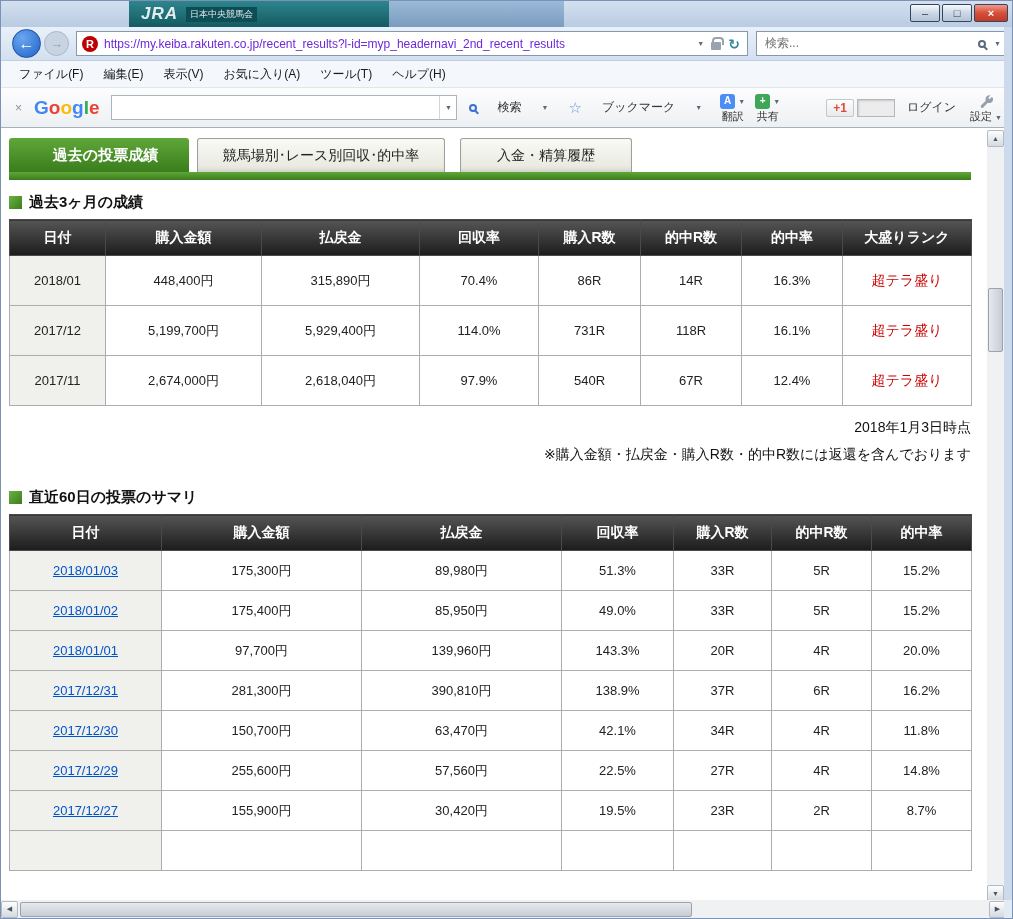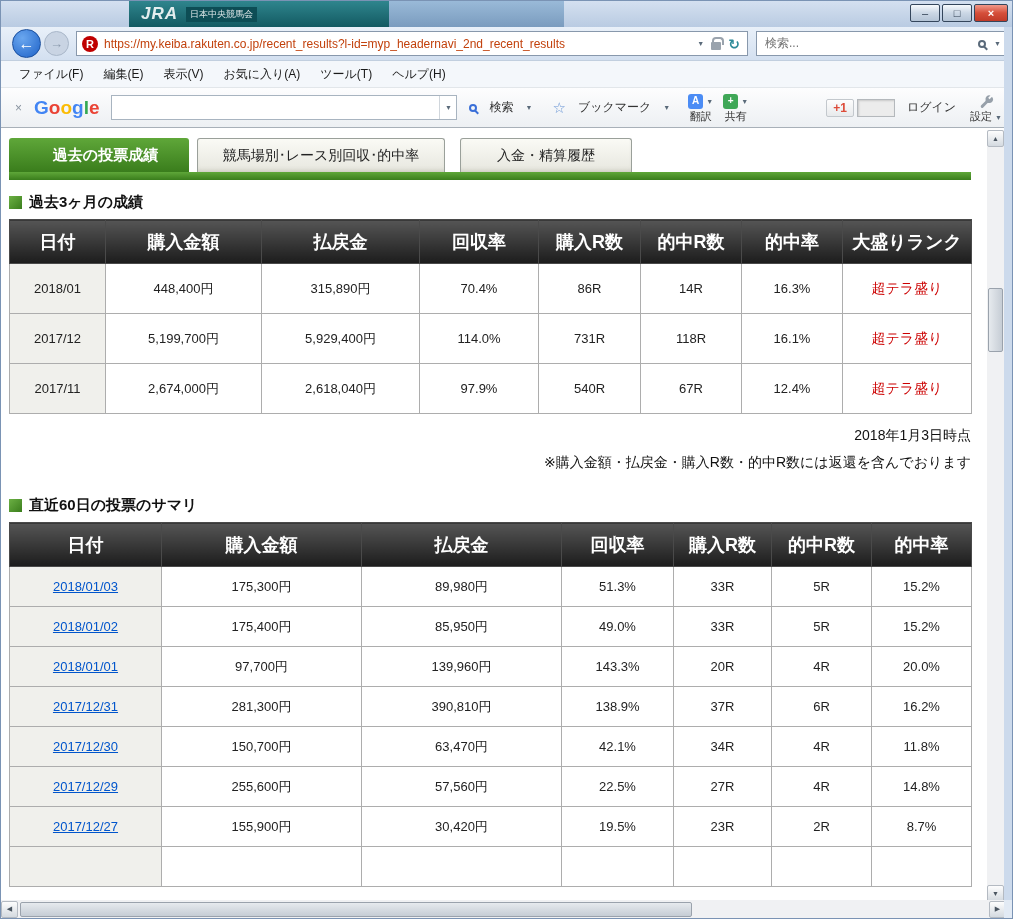--- a/index.html
+++ b/index.html
@@ -32,21 +32,21 @@
               border:1px solid #1a4f9e; color:#fff; display:flex; align-items:center;
               justify-content:center; font-size:16px; }
   .btn-fwd  { width:25px; height:25px; border-radius:50%; margin-left:3px; flex:none;
               background:#c9d4e3; border:1px solid #a9b7c9; color:#8c9aad; display:flex;
               align-items:center; justify-content:center; font-size:13px; }
   .addressbar { height:25px; background:#fff; border:1px solid #8898ac; display:flex;
                 align-items:center; width:672px; margin-left:7px; flex:none; }
   .favicon { width:16px; height:16px; border-radius:50%; background:var(--rakuten-red,#bf0000);
              color:#fff; font-weight:bold; font-size:11px; display:flex; align-items:center;
              justify-content:center; margin:0 6px 0 5px; flex:none; }
-  .url { font-size:12px; color:#c2410c; flex:1; white-space:nowrap; overflow:hidden; }
+  .url { font-size:12px; color:#6d28d9; flex:1; white-space:nowrap; overflow:hidden; }
   .addr-icons { display:flex; align-items:center; gap:7px; padding:0 7px; flex:none; }
   .caret { font-size:7px; color:#5a6a7a; }
   .lock { width:10px; height:8px; background:#9aa3ad; border-radius:1px; position:relative; margin-top:4px;}
   .lock:before { content:''; position:absolute; top:-5px; left:1px; width:8px; height:6px;
                  border:2px solid #9aa3ad; border-bottom:none; border-radius:4px 4px 0 0; }
   .refresh { font-size:14px; color:#2e8b99; font-weight:bold; line-height:1; }
   .searchbox { height:25px; background:#fff; border:1px solid #8898ac; width:252px;
                margin-left:8px; display:flex; align-items:center; flex:none; }
   .search-text { color:#737373; font-size:12px; flex:1; padding-left:8px; }
   .mag { width:8px; height:8px; border:2px solid #5a6a7a; border-radius:50%; position:relative; flex:none; margin-right:8px;}
@@ -63,21 +63,21 @@
   
   .gtoolbar { position:absolute; top:86px; left:0; width:1013px; height:41px;
               background:linear-gradient(#fdfdfe,#edf0f3); border-top:1px solid #e2e6ea;
               border-bottom:1px solid #a8b0b8; display:flex; align-items:center; }
   .tb-close { margin-left:14px; color:#8a94a0; font-size:12px; }
   .glogo { margin-left:12px; font-size:19px; font-weight:bold; letter-spacing:0; }
   .tb-input { margin-left:12px; width:346px; height:25px; border:1px solid #a8b4c0; background:#fff;
               display:flex; align-items:center; justify-content:flex-end; }
   .tb-input .inp-caret { width:17px; height:23px; border-left:1px solid #d0d6dc; display:flex;
               align-items:center; justify-content:center; font-size:7px; color:#5a6a7a; }
-  .tb-btn { display:flex; align-items:center; gap:12px; padding:0 8px; height:28px; margin-left:4px;
+  .tb-btn { display:flex; align-items:center; gap:20px; padding:0 8px; height:28px; margin-left:4px;
             border-radius:2px; font-size:12px; color:#333; }
   .tb-btn .mag { margin-right:0; }
   .star { color:#6b97d6; font-size:15px; line-height:1; }
   .tb-stack { display:flex; flex-direction:column; align-items:center; margin-left:10px; line-height:1; }
   .tb-stack .ic-row { display:flex; align-items:center; gap:3px; }
   .sq-icon { width:15px; height:15px; border-radius:3px; color:#fff; font-size:10px; font-weight:bold;
              display:flex; align-items:center; justify-content:center; }
   .sq-icon.tr { background:#4b8cf5; } .sq-icon.sh { background:#3fa757; }
   .tb-stack .lbl { font-size:11px; color:#333; margin-top:2px; }
   .flex-sp { flex:1; }
@@ -102,22 +102,22 @@
                   box-shadow:inset 0 -4px 5px -3px #c4c4b8; }
   .greenbar { height:8px; width:962px;
               background:linear-gradient(var(--accent-green-light,#65ab40),var(--accent-green-dark,#3a7d1c)); }
   .section-title { margin-top:13px; display:flex; align-items:center; gap:7px; font-size:15px;
                    font-weight:bold; color:#111; }
   .section-title.s2 { margin-top:24px; }
   .bullet { width:13px; height:13px; flex:none;
             background:linear-gradient(135deg,#6cb044,var(--accent-green-dark,#2e7014)); }
   table { border-collapse:collapse; width:962px; table-layout:fixed; margin-top:7px;
           border:1px solid #888; }
-  th { background:linear-gradient(#555,#1c1c1c); color:#fff; font-weight:bold; height:44px;
-       border:1px solid #4a4a4a; font-size:18px; text-align:center;margin-top:28px; }
+  th { background:linear-gradient(#555,#1c1c1c); color:#fff; font-weight:bold; height:36px;
+       border:1px solid #4a4a4a; font-size:14px; text-align:center;margin-top:28px; }
   td { border:1px solid #adadad; text-align:center; background:#fff; color:#222; font-size:13px; }
   #table1 td { height:50px; } #table2 td { height:40px; }
   td.date { background:#f0f0ec; }
   td.rank { color:var(--rank-red,#cc0000); font-weight:normal; font-size:14px; }
   a.datelink { color:var(--link-blue,#0055cc); text-decoration:underline; }
   .note-right { width:962px; text-align:right; margin-top:13px; font-size:14px; color:#111; }
   .note-right + .note-right { margin-top:9px; }
 
   
   .rightedge { position:absolute; right:0; top:26px; width:8px; height:893px; background:#ccdaec; }

